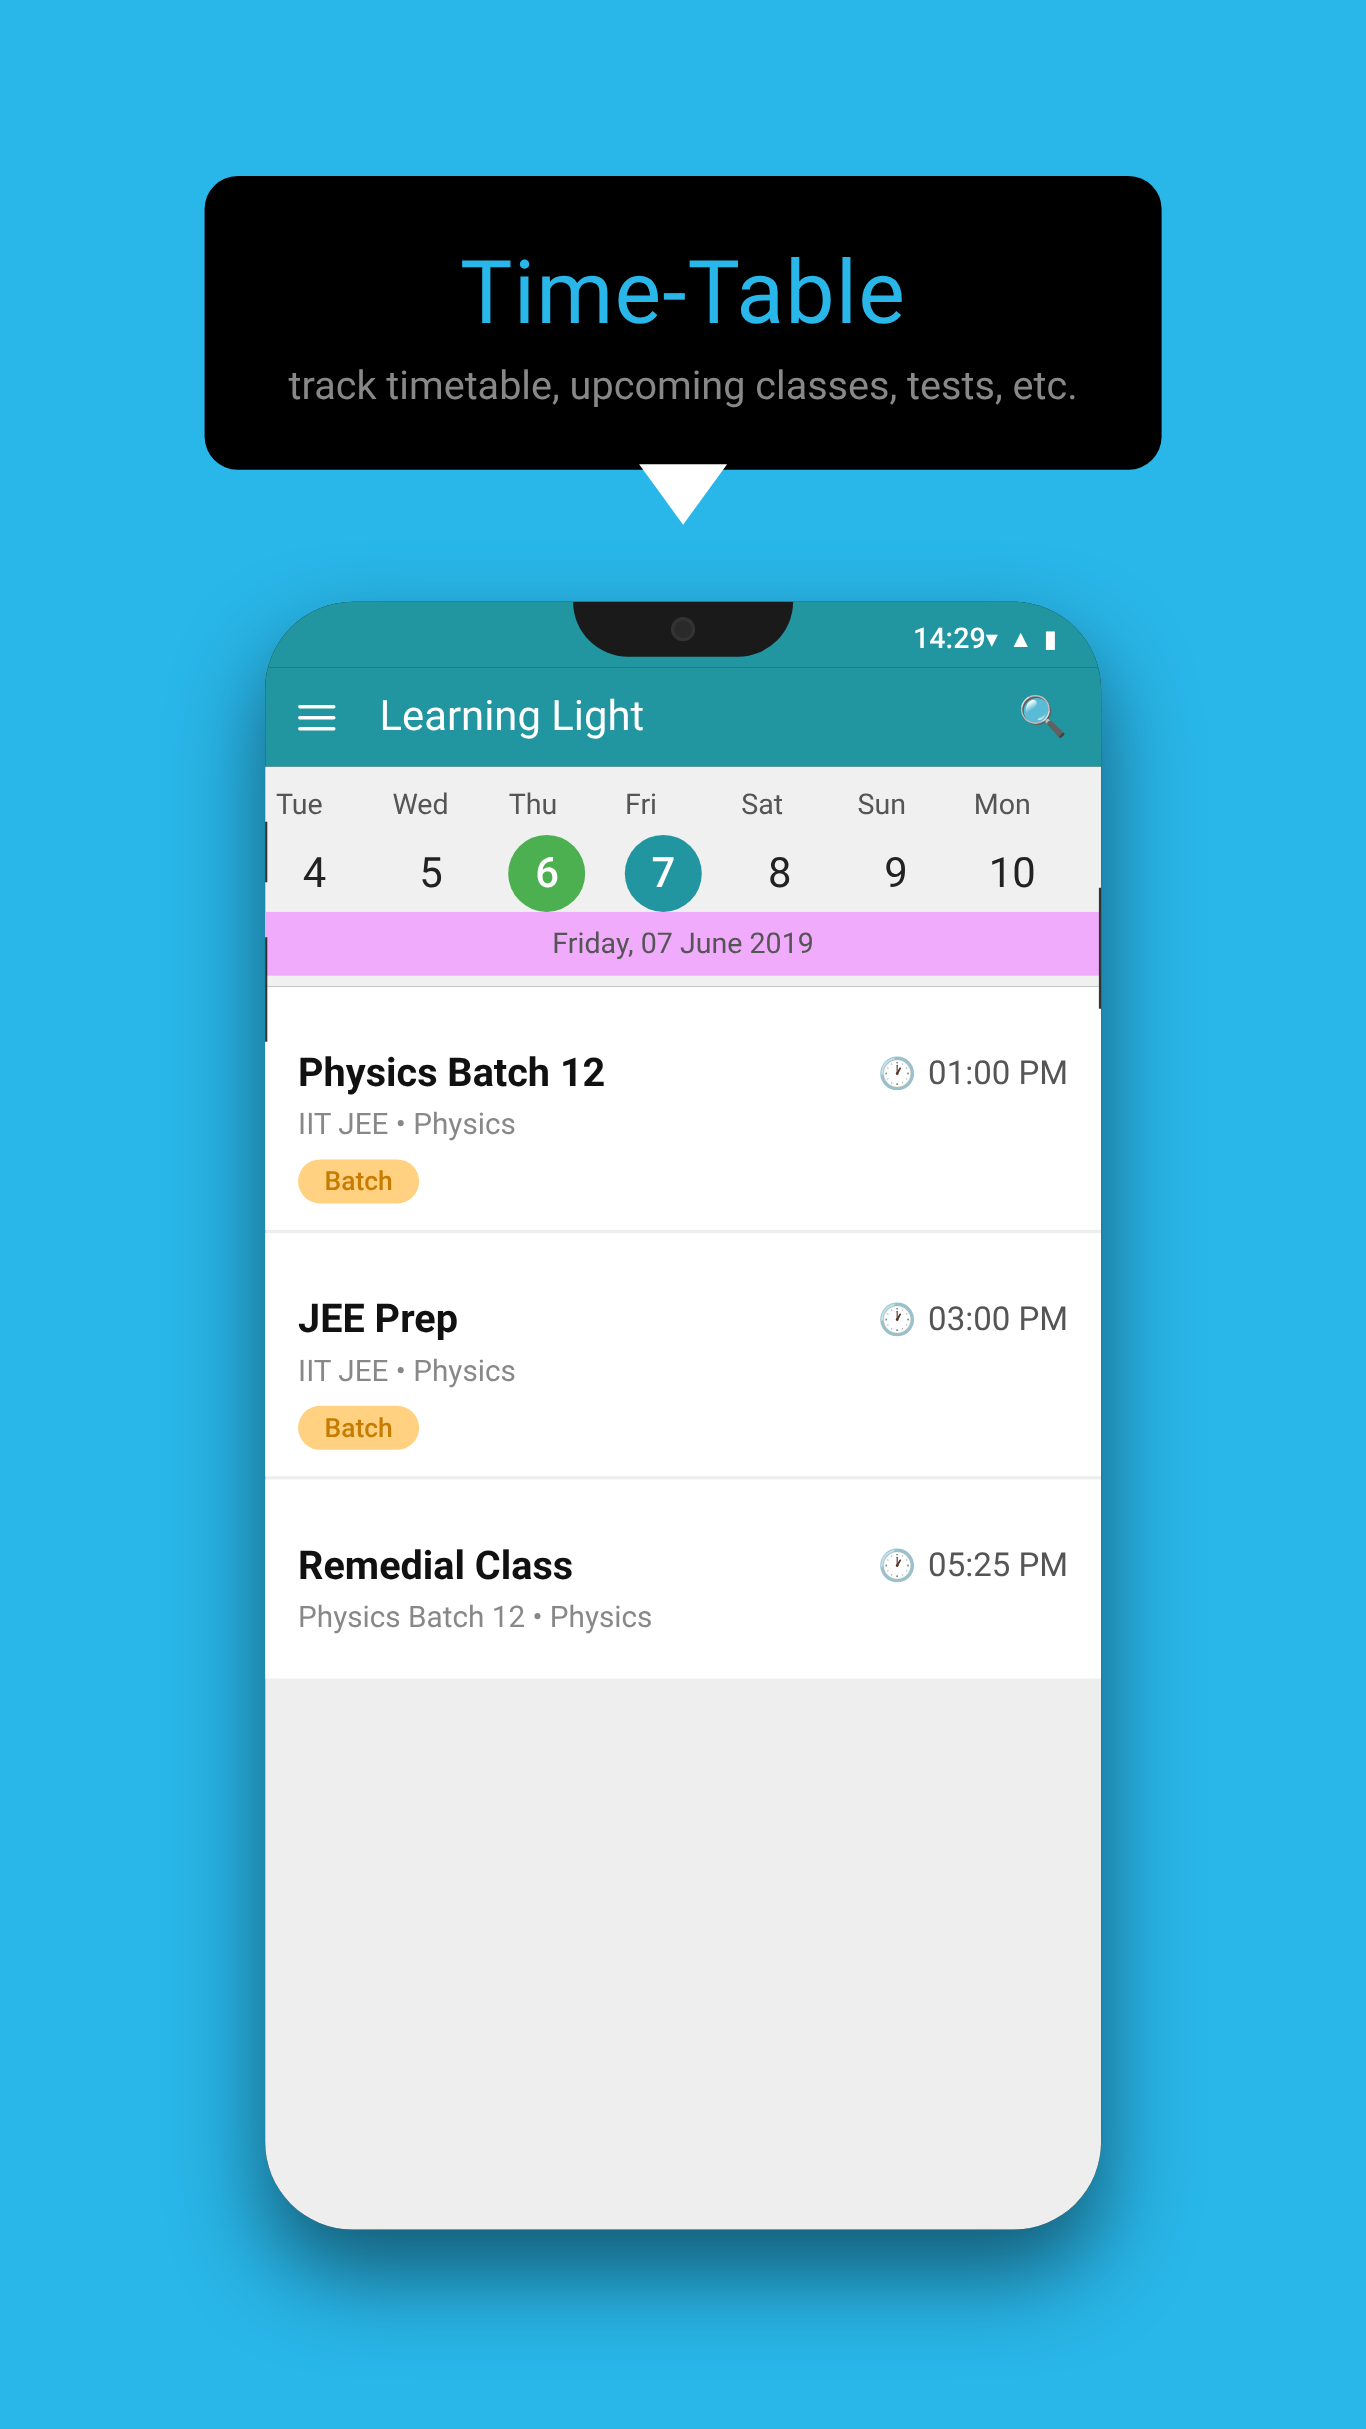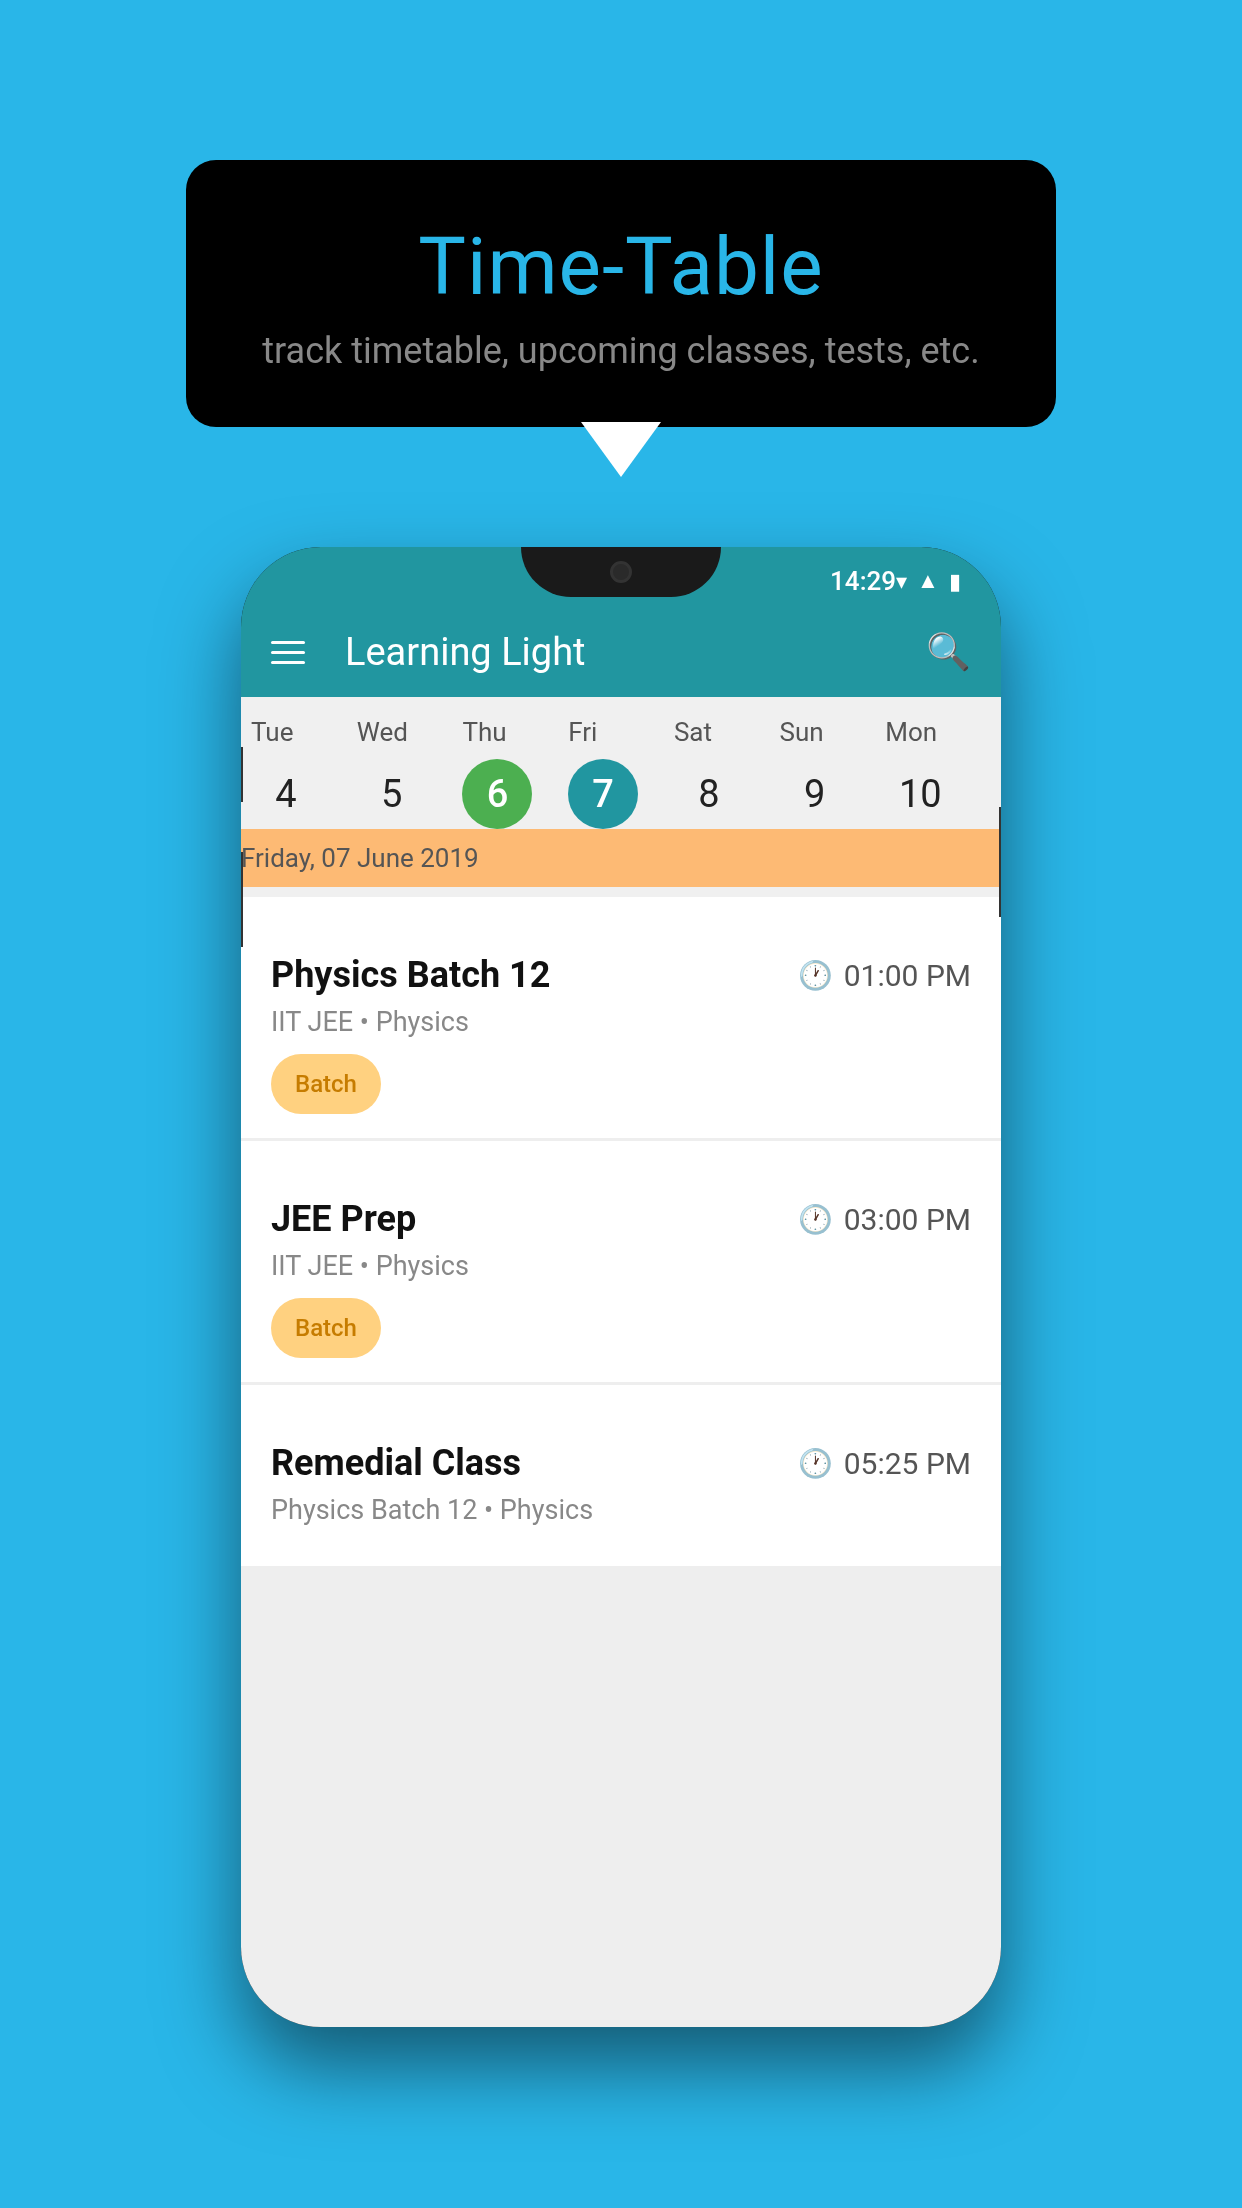--- a/index.html
+++ b/index.html
@@ -218,24 +218,25 @@
       font-weight: 500;
     }
 
     .day-num.selected {
       background: #2196a0;
       color: white;
       font-weight: 500;
     }
 
     .selected-date-label {
+      text-align: center;
       font-size: 26px;
       color: #555;
       padding: 14px 0 14px;
-      background: #fdba74;
+      background: #f0abfc;
     }
 
     
     .content-area {
       background: #eeeeee;
       flex: 1;
       overflow: hidden;
     }
 
     
@@ -277,21 +278,21 @@
       color: #888;
       margin-bottom: 16px;
     }
 
     .batch-badge {
       display: inline-block;
       background: #ffd180;
       color: #c67c00;
       font-size: 24px;
       font-weight: 500;
-      padding: 16px 24px;
+      padding: 6px 24px;
       border-radius: 30px;
     }
 
     
     .phone-side-left {
       position: absolute;
       left: -8px;
       top: 200px;
       display: flex;
       flex-direction: column;

